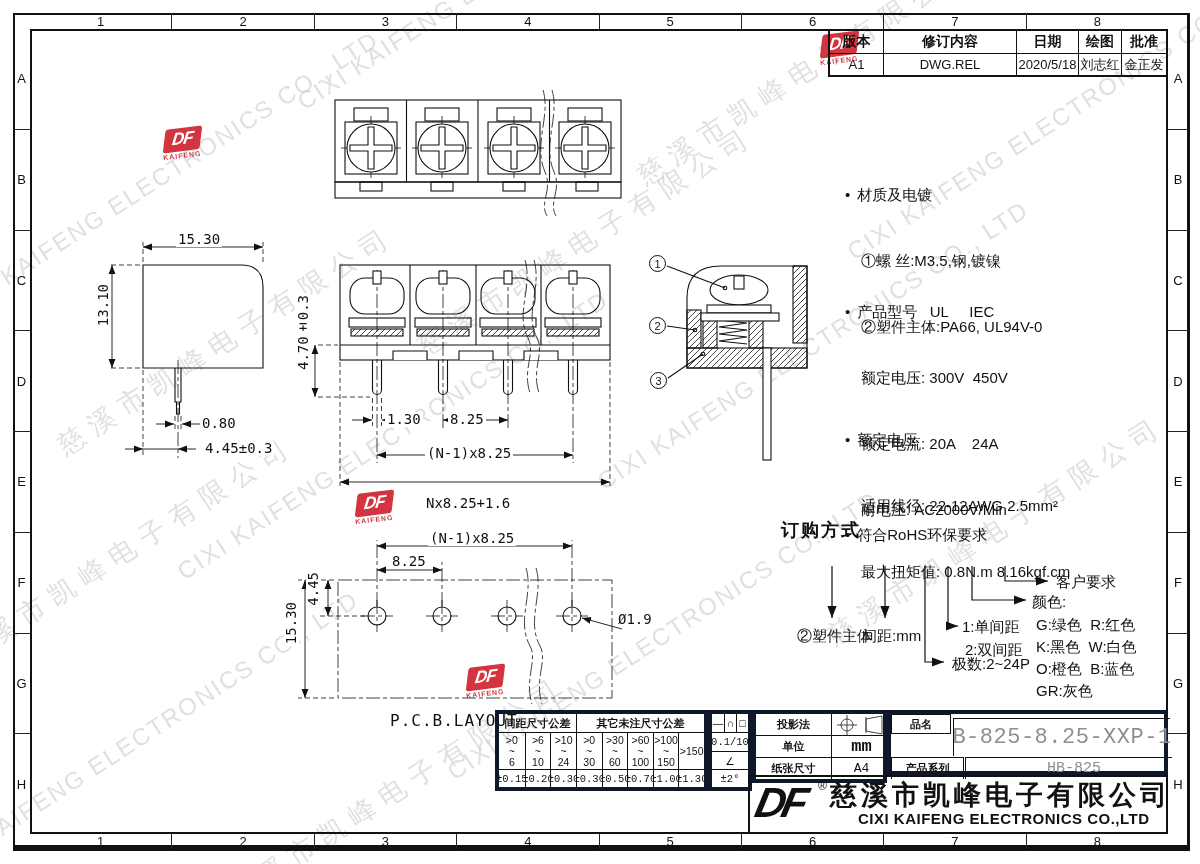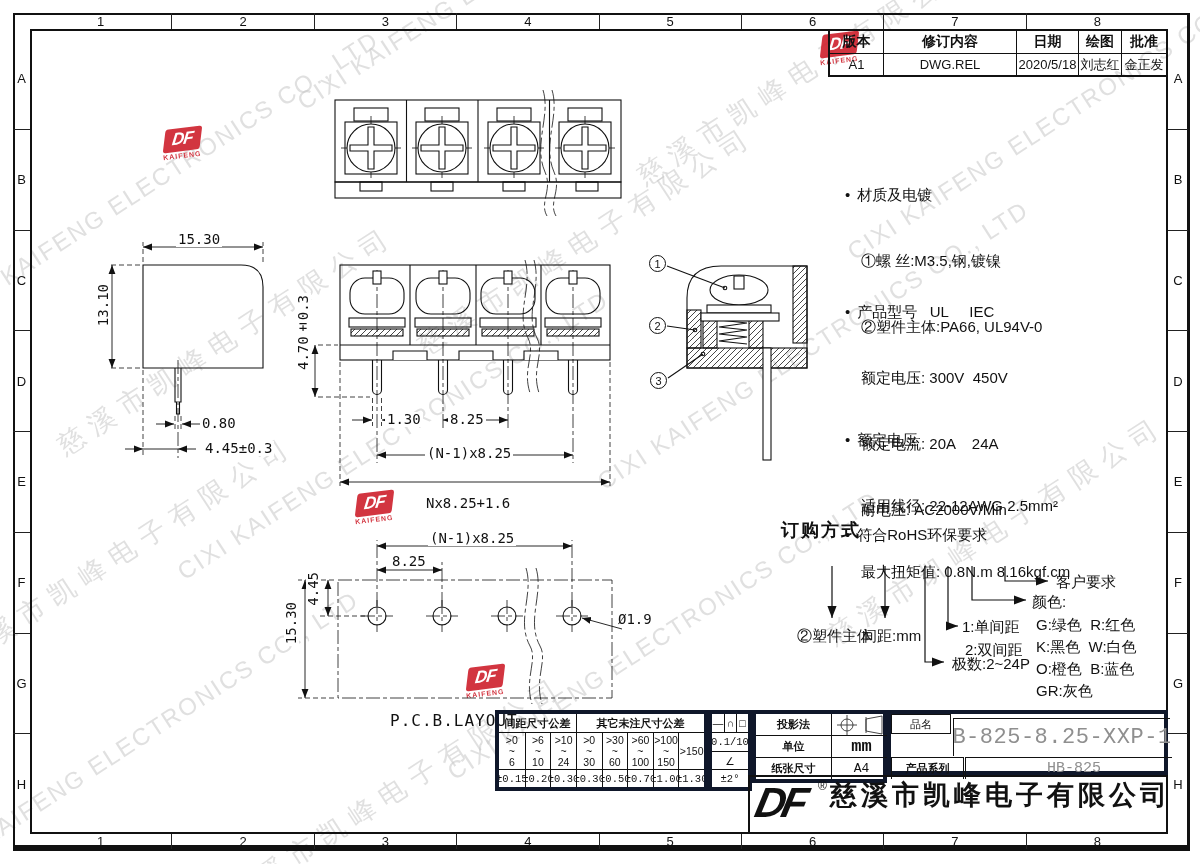--- a/index.html
+++ b/index.html
@@ -508,27 +508,28 @@
         </svg>
       </div>
       <div class="tbold nb">单位</div>
       <div class="mono" style="font-size:17px;font-weight:bold">mm</div>
       <div class="tbold nb">纸张尺寸</div>
       <div class="mono" style="font-size:13px">A4</div>
     </div>
 
     <div class="tb" style="left:887px;top:710px;width:281px;height:65px;grid-template-columns:1fr;grid-template-rows:1fr">
       <div class="nb nt" style="border:none"></div>
-      <div class="abs" style="left:0;top:0;width:60px;height:20px;border-right:1px solid #111;border-bottom:1px solid #111;display:flex;align-items:center;justify-content:center;font-size:11px;font-weight:normal">品名</div>
+      <div class="abs" style="left:0;top:0;width:60px;height:20px;border-right:1px solid #111;border-bottom:1px solid #111;display:flex;align-items:center;justify-content:center;font-size:11px;font-weight:bold">品名</div>
       <div class="abs mono gray" style="left:62px;top:4px;width:217px;height:38px;display:flex;align-items:center;justify-content:center;font-size:22px;letter-spacing:.5px;white-space:nowrap">HB-825-8.25-XXP-1X</div>
       <div class="abs" style="left:0;top:43px;width:73px;height:22px;border-top:1px solid #111;border-right:1px solid #111;display:flex;align-items:center;justify-content:center;font-size:11px;font-weight:bold">产品系列</div>
       <div class="abs mono gray" style="left:74px;top:43px;width:207px;height:22px;border-top:1px solid #111;display:flex;align-items:center;font-size:15px;padding-left:10px;box-sizing:border-box">HB-825</div>
     </div>
 
 
     <div class="companyF">
       <span class="df-logo">DF</span>
       <span class="df-reg">®</span>
       <span class="co-cn">慈溪市凯峰电子有限公司</span>
+      <span class="co-en">CIXI KAIFENG ELECTRONICS CO.,LTD</span>
     </div>
 
   </div>
 </div>
 
 </body></html>

